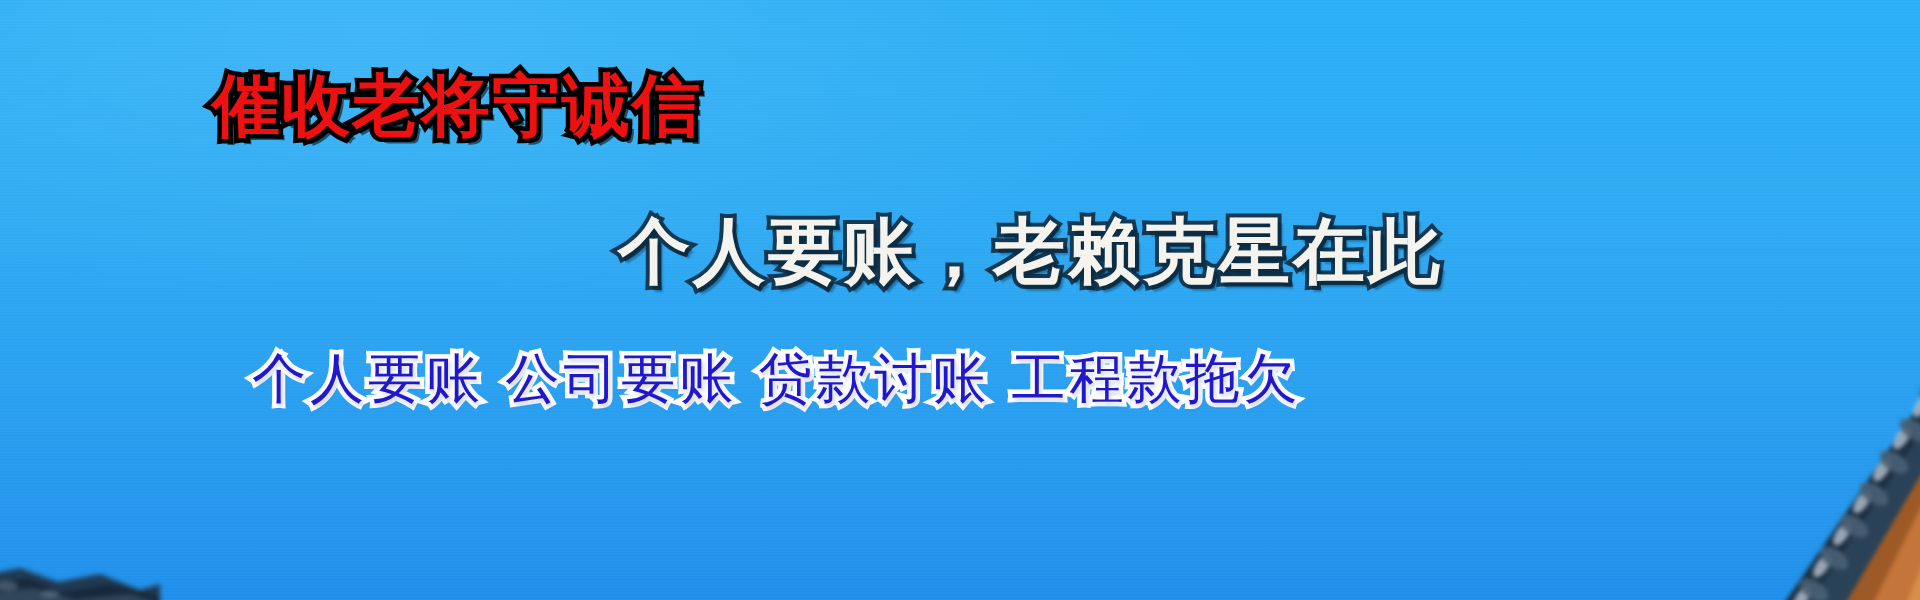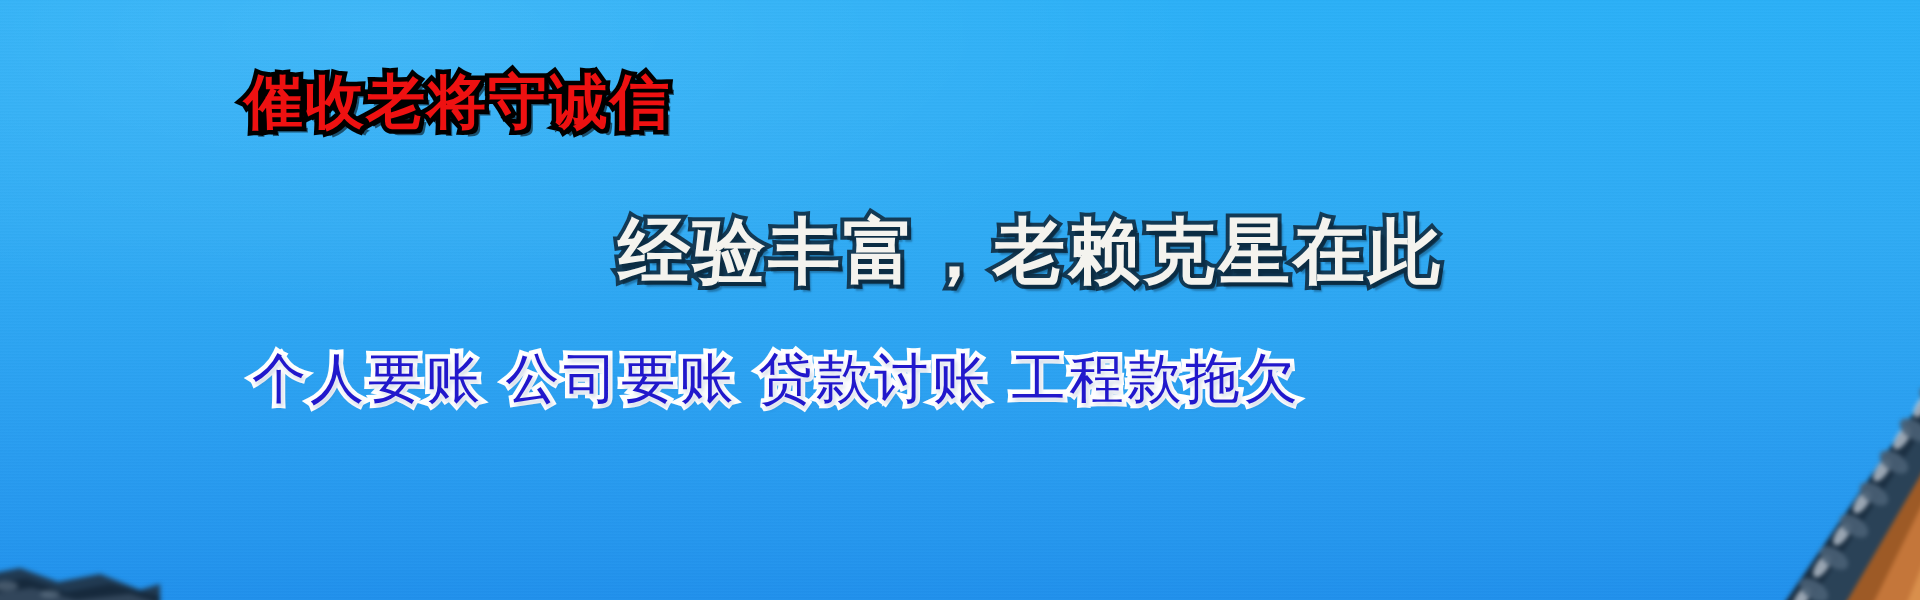--- a/index.html
+++ b/index.html
@@ -31,32 +31,31 @@
       repeating-linear-gradient(0deg, rgba(255,255,255,0.015) 0px, rgba(255,255,255,0.015) 1px, rgba(0,0,0,0.012) 2px, rgba(0,0,0,0.012) 3px),
       radial-gradient(ellipse 1200px 400px at 20% 5%, rgba(255,255,255,0.10), rgba(255,255,255,0) 70%);
     pointer-events: none;
   }
 
   
   .line1 {
     position: absolute;
     left: 212px;
     top: 72px;
-    font-size: 59px;
+    font-size: 68px;
     font-weight: bold;
     letter-spacing: 2px;
     color: #EE1111;
     white-space: nowrap;
     -webkit-text-stroke: 9px #000000;
     paint-order: stroke fill;
     text-shadow:
        4px 4px 0 #000, -1px -1px 0 #000,
        6px 6px 0 rgba(0,0,0,0.55);
     line-height: 1.0;
-    margin-left: 32px;
   }
 
   
   .line2 {
     position: absolute;
     left: 618px;
     top: 215px;
     font-size: 72px;
     font-weight: bold;
     letter-spacing: 3px;
@@ -147,17 +146,17 @@
       <ellipse cx="364" cy="82" rx="9" ry="16" transform="rotate(-56 364 82)"></ellipse>
       <ellipse cx="344" cy="114" rx="9" ry="16" transform="rotate(-56 344 114)"></ellipse>
       <ellipse cx="324" cy="146" rx="9" ry="16" transform="rotate(-56 324 146)"></ellipse>
       <ellipse cx="304" cy="178" rx="9" ry="16" transform="rotate(-56 304 178)"></ellipse>
       <ellipse cx="284" cy="210" rx="9" ry="16" transform="rotate(-56 284 210)"></ellipse>
     </g>
   </svg>
 
   <div class="line1">催收老将守诚信</div>
 
-  <div class="line2">经验丰富，老赖克星在此</div>
+  <div class="line2">个人要账，老赖克星在此</div>
 
   <div class="line3">个人要账 公司要账 贷款讨账 工程款拖欠</div>
 
 </div>
 
 </body></html>

